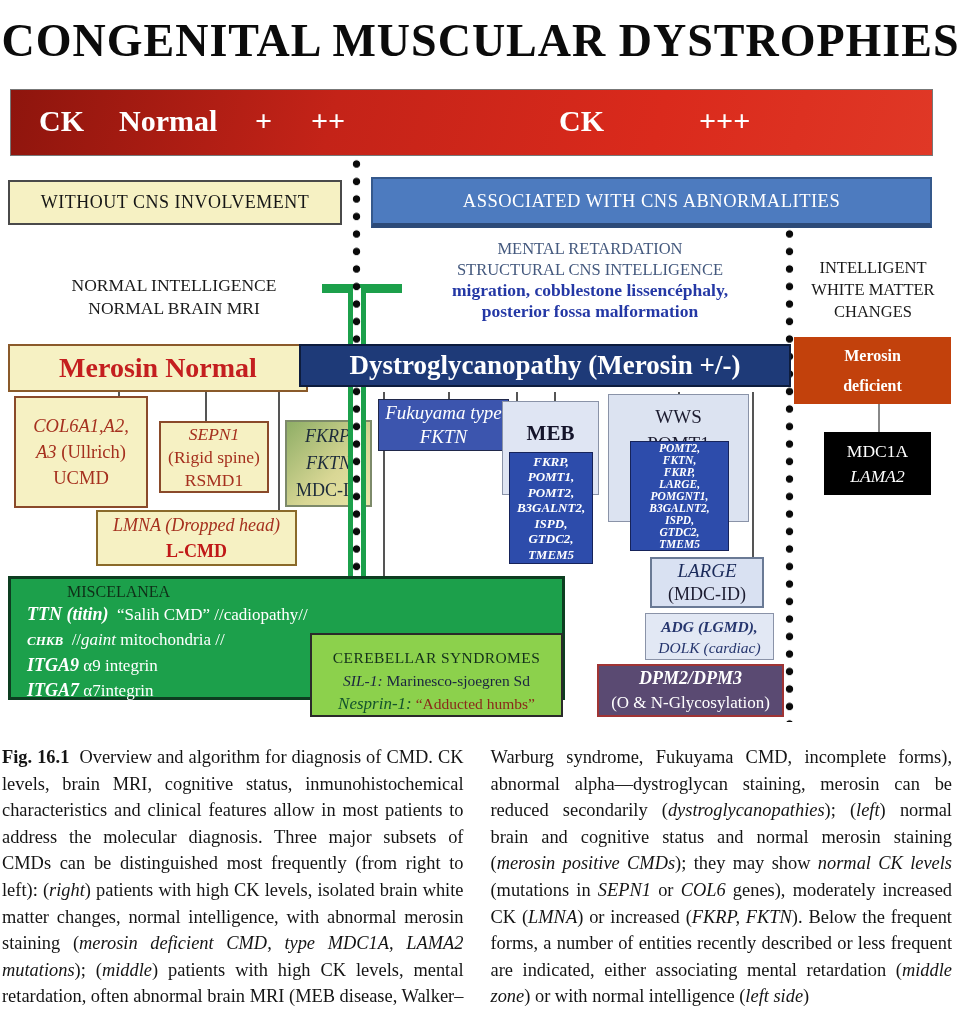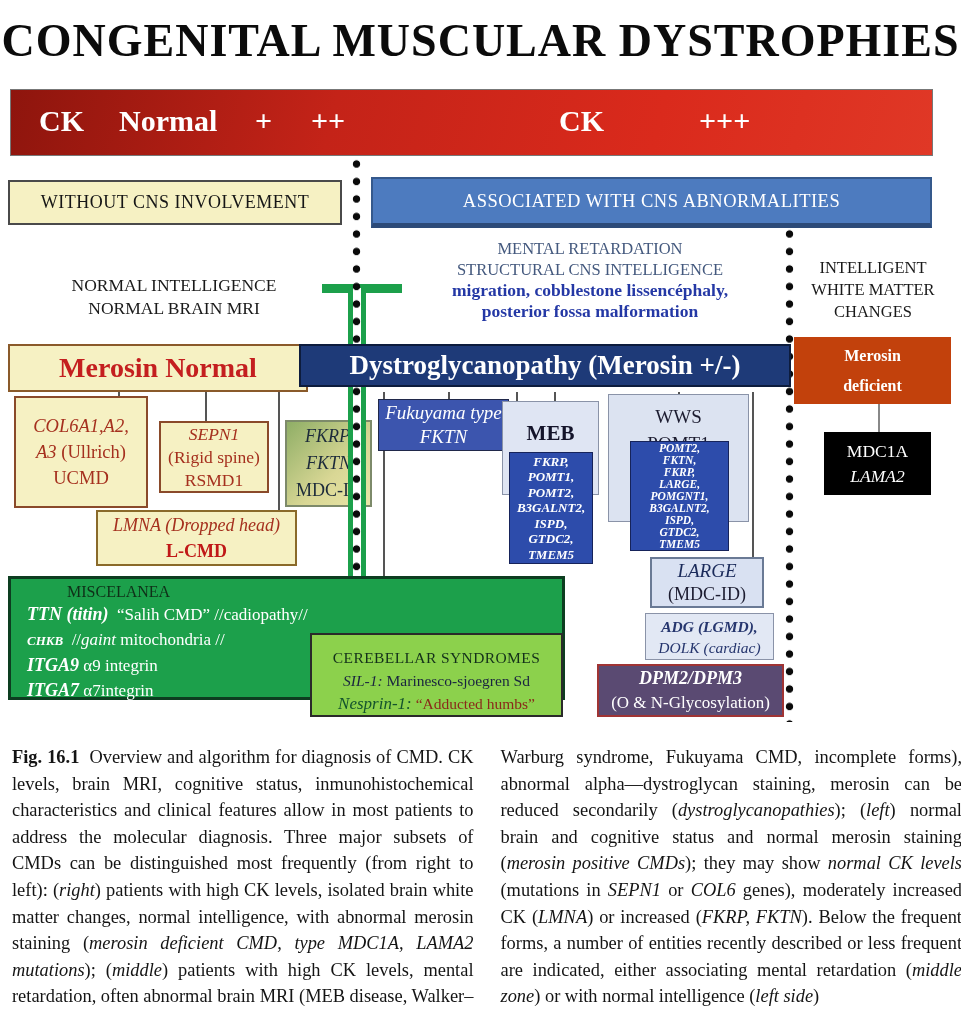--- a/index.html
+++ b/index.html
@@ -70,21 +70,21 @@
         color:#a5301e;font-size:18px;line-height:26px;}
   .misc{left:8px;top:576px;width:557px;height:124px;background:#1ca04b;border:3px solid #0d3d20;
         justify-content:flex-start;text-align:left;padding:3px 0 0 16px;color:#fff;
         font-size:17px;line-height:25px;}
   .misc-h{font-size:16px;color:#0f2f18;margin-left:40px;line-height:20px;}
   .cereb{left:310px;top:633px;width:253px;height:84px;background:#8cd14c;border:2px solid #2a2a2a;
          font-size:15.5px;line-height:23px;color:#1a2440;justify-content:flex-end;padding-top:7px;}
   .cereb-h{color:#13301a;letter-spacing:.4px;}
   .mdc1a{left:824px;top:432px;width:107px;height:63px;background:#000;color:#fff;
          font-size:17.5px;line-height:25px;}
-  .caption{position:absolute;left:12px;top:744px;width:950px;display:flex;gap:27px;
+  .caption{position:absolute;left:2px;top:744px;width:950px;display:flex;gap:27px;
            font-size:18.4px;line-height:26.6px;color:#141414;text-align:justify;}
   .caption .ccol{width:466px;}
 </style>
 </head>
 <body>
 
 <div class="canvas">
 
   <div class="title">CONGENITAL MUSCULAR DYSTROPHIES</div>
 

